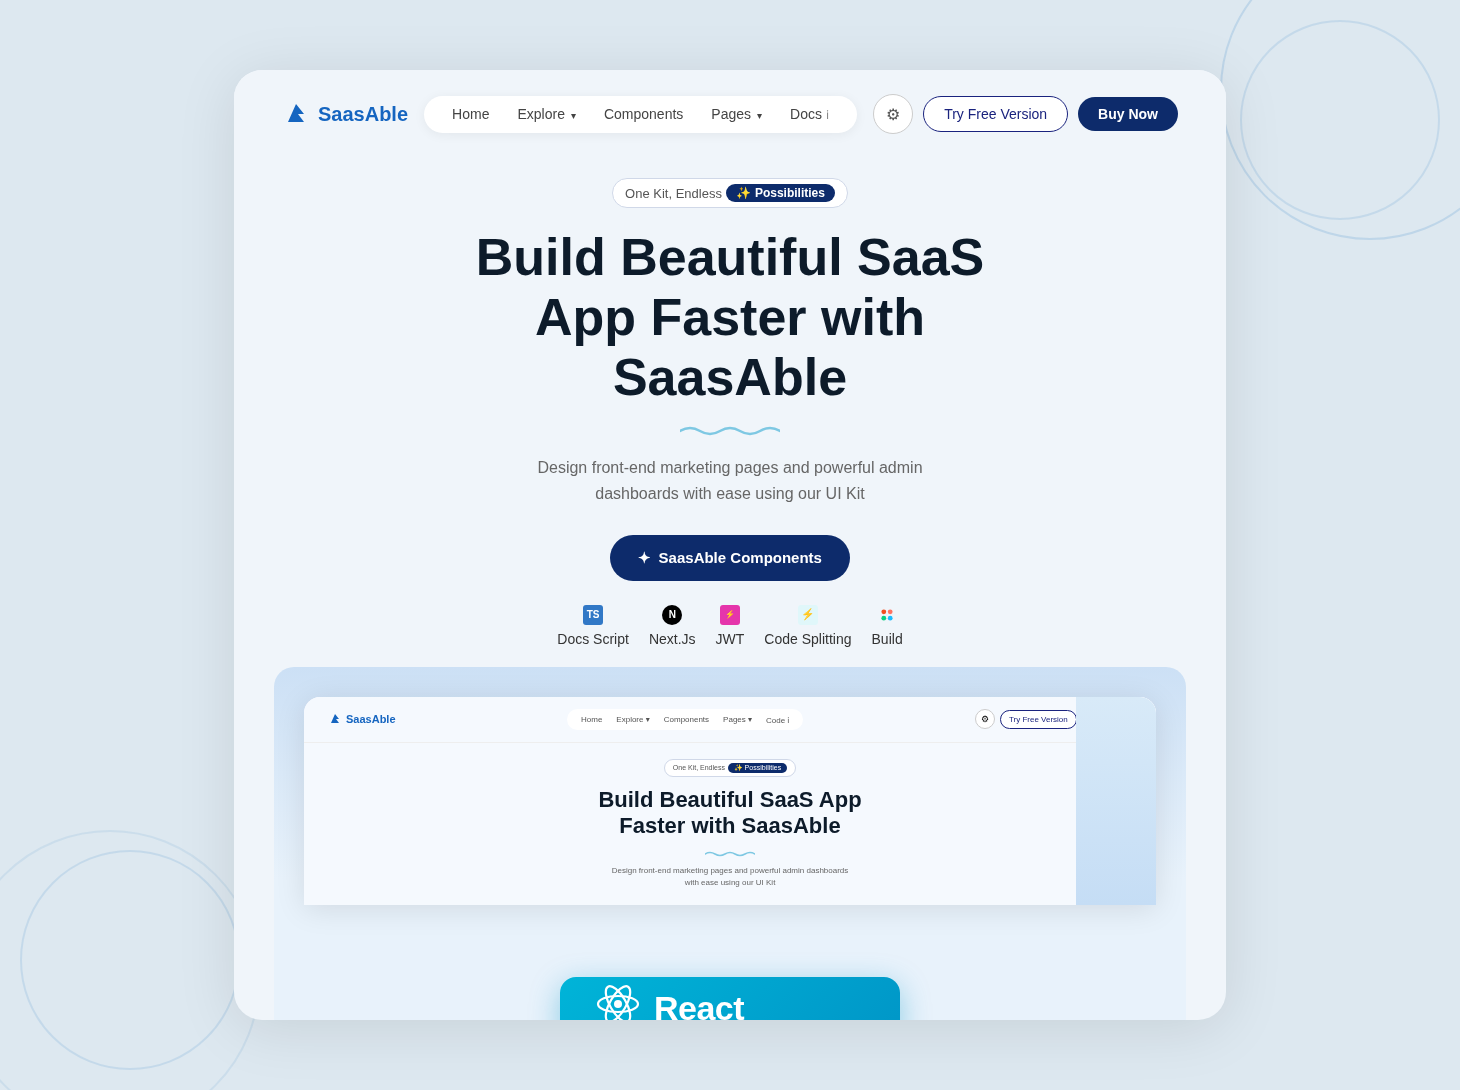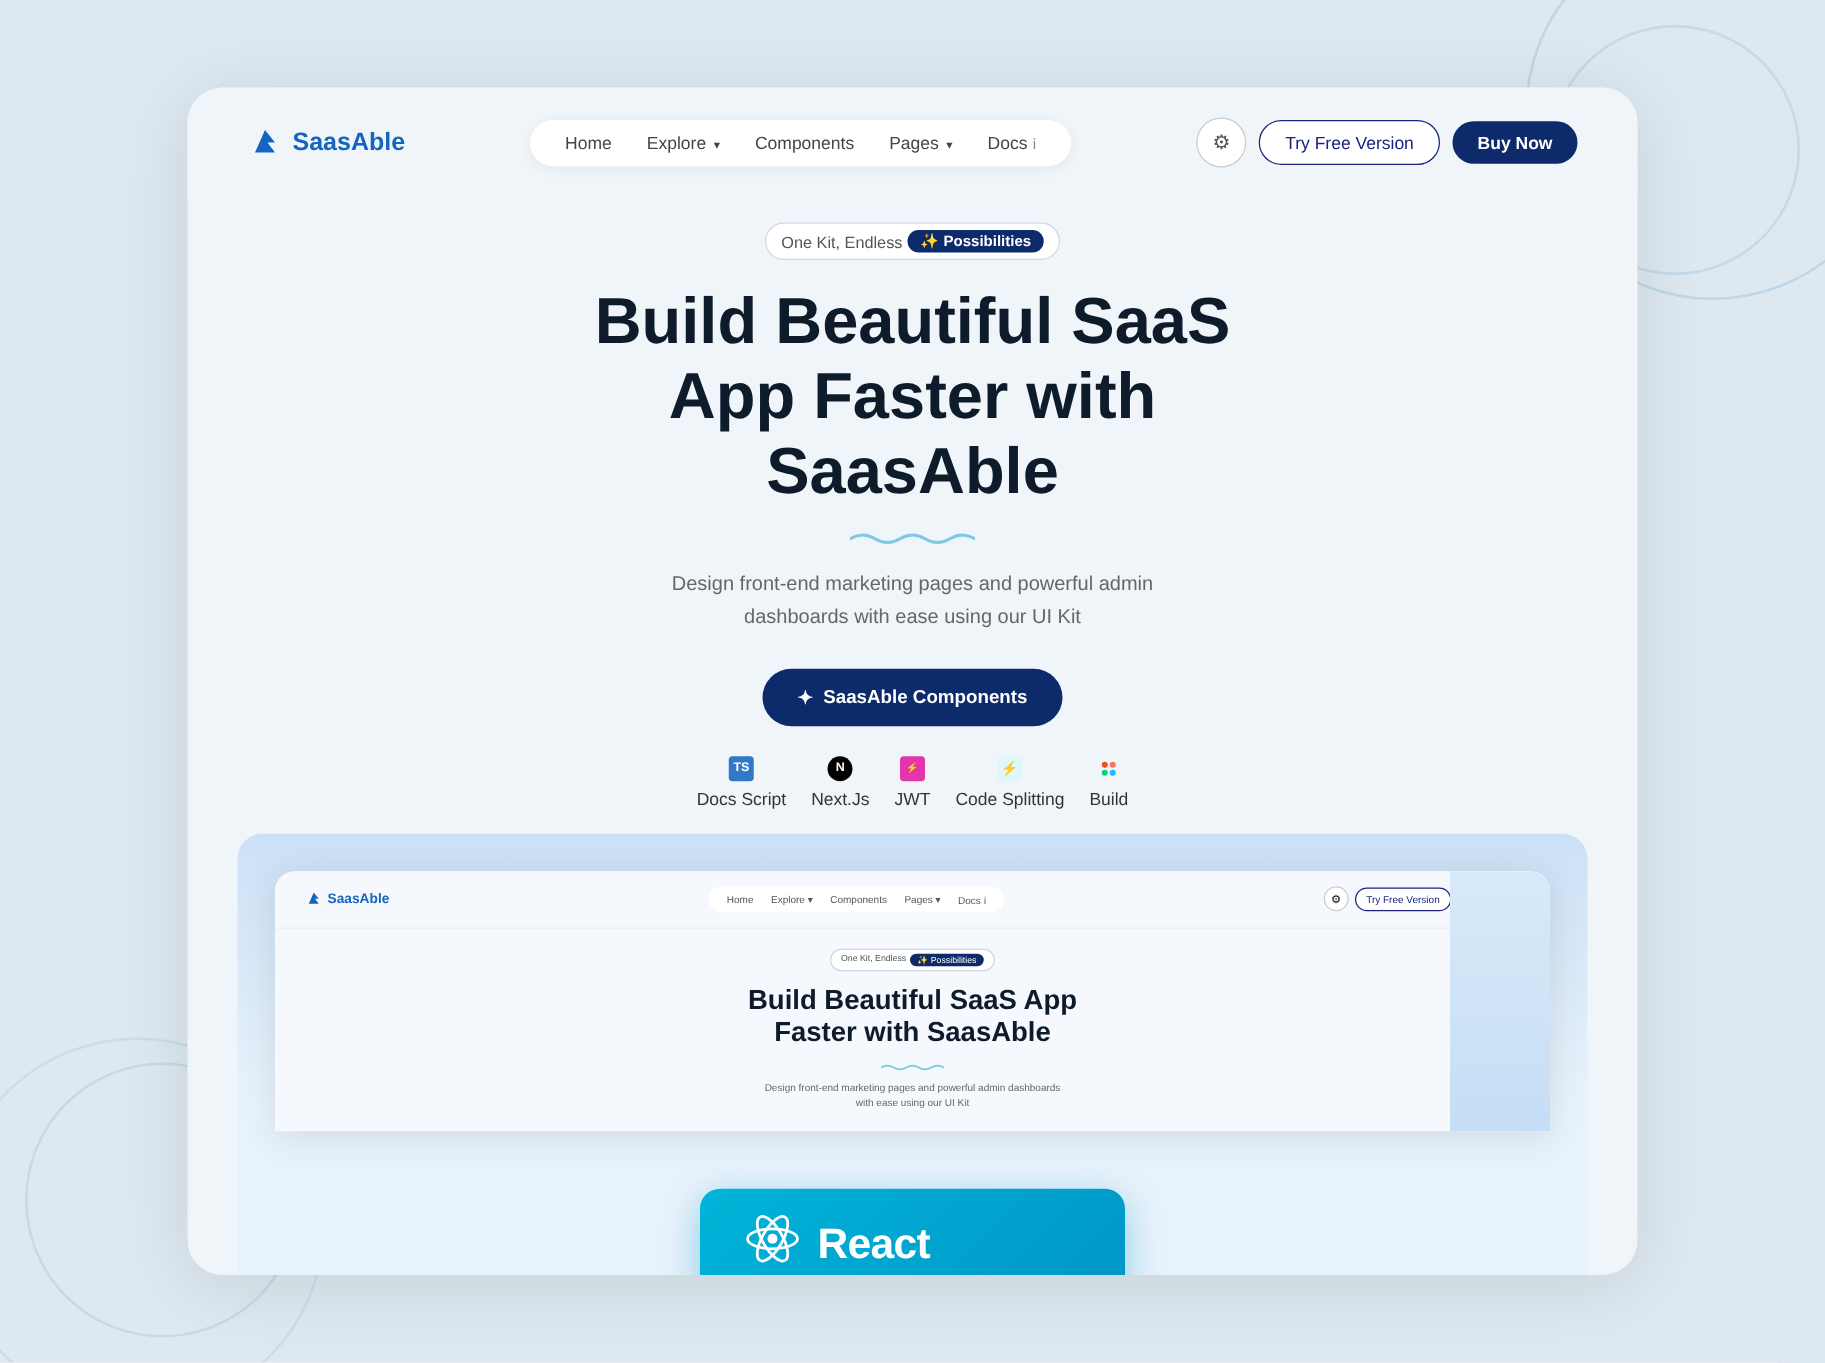--- a/index.html
+++ b/index.html
@@ -53,21 +53,21 @@
       left: -40px;
       width: 300px;
       height: 300px;
       border-radius: 50%;
       border: 2px solid rgba(100,160,210,0.15);
       pointer-events: none;
     }
 
     
     .main-card {
-      width: 1160px;
+      width: 992px;
       min-height: 950px;
       background: #f0f5fa;
       border-radius: 28px;
       box-shadow: 0 8px 60px rgba(0,0,0,0.1);
       display: flex;
       flex-direction: column;
       overflow: hidden;
       position: relative;
     }
 
@@ -396,21 +396,21 @@
     }
 
     
     .react-badge-overlay {
       position: absolute;
       bottom: -20px;
       left: 50%;
       transform: translateX(-50%);
       background: linear-gradient(135deg, #00b4d8, #0096c7);
       border-radius: 16px;
-      padding: 18px 36px;
+      padding: 5px 36px;
       display: flex;
       align-items: center;
       gap: 14px;
       color: white;
       font-size: 36px;
       font-weight: 800;
       box-shadow: 0 8px 30px rgba(0,150,200,0.4);
       width: 340px;
     }
 
@@ -545,21 +545,21 @@
           <svg width="14" height="14" viewBox="0 0 28 28">
             <path d="M6 22 L14 4 L22 14 L16 14 L22 22 Z" fill="#1565c0"></path>
           </svg>
           <span>SaasAble</span>
         </div>
         <div class="mini-nav-links">
           <span>Home</span>
           <span>Explore ▾</span>
           <span>Components</span>
           <span>Pages ▾</span>
-          <span>Docs ℹ</span>
+          <span>Code ℹ</span>
         </div>
         <div class="mini-nav-actions">
           <div class="mini-gear">⚙</div>
           <button class="mini-try-btn">Try Free Version</button>
           <button class="mini-buy-btn">Buy Now</button>
         </div>
       </div>
 
       <div class="mini-hero">
         <div class="mini-badge">

